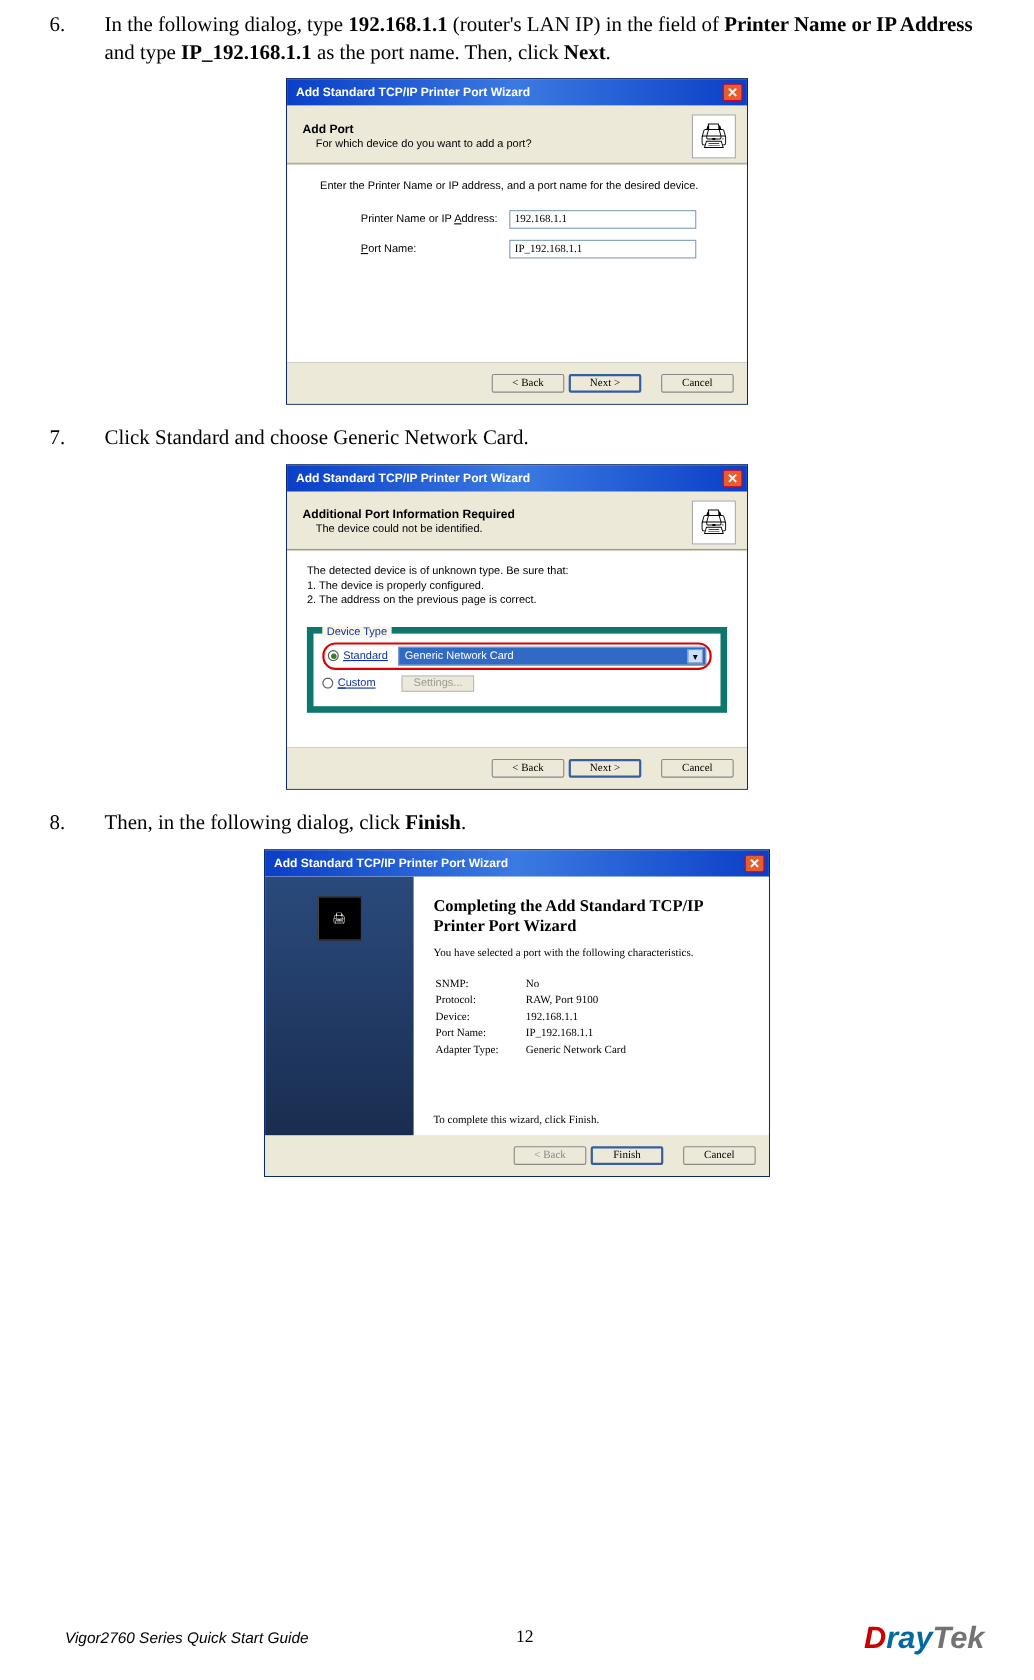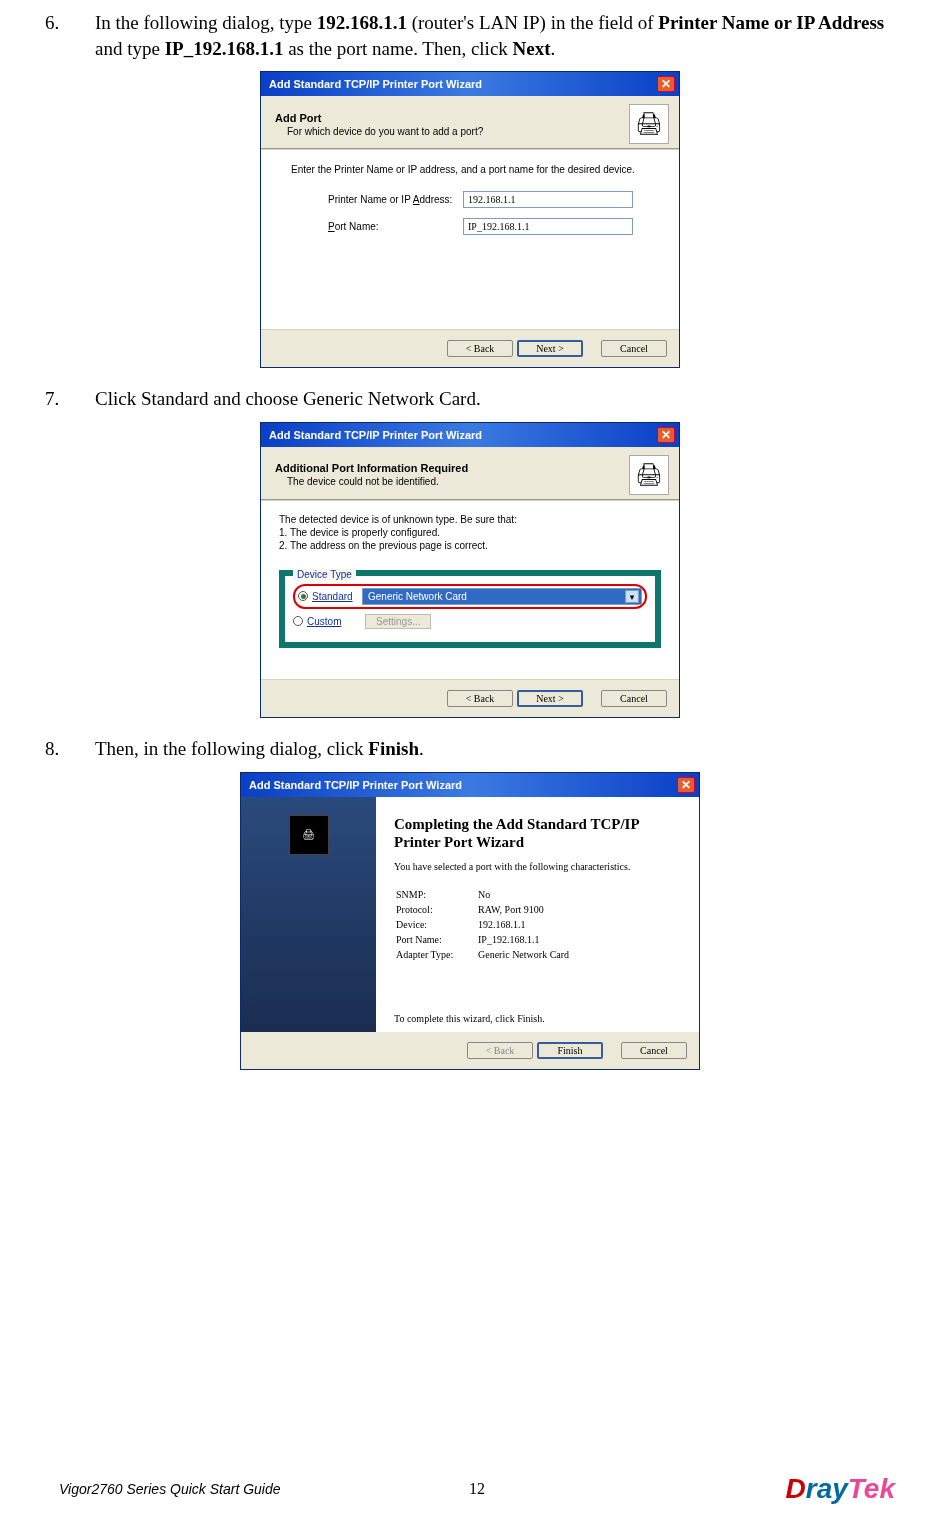--- a/index.html
+++ b/index.html
@@ -245,21 +245,21 @@
       font-family: "Times New Roman", serif;
       font-size: 16px;
       position:absolute; left:50%; transform:translateX(-50%);
     }
     .footer-logo {
       font-family: Arial; font-style: italic; font-weight: bold;
       font-size: 28px;
     }
     .footer-logo .d { color:#c00; }
     .footer-logo .ray { color:#0369a1; }
-    .footer-logo .tek { color:#ec4899; }
+    .footer-logo .tek { color:#737373; }
     u.accel { text-decoration: underline; }
   </style>
 </head>
 <body>
 
 <div class="step">
   <div class="step-num">6.</div>
   <div class="step-text">
     <span>In the following dialog, type </span><b>192.168.1.1</b><span> (router's LAN IP) in the field of </span><b>Printer Name or IP Address</b><span> and type </span><b>IP_192.168.1.1</b><span> as the port name. Then, click </span><b>Next</b><span>.</span>
   </div>

